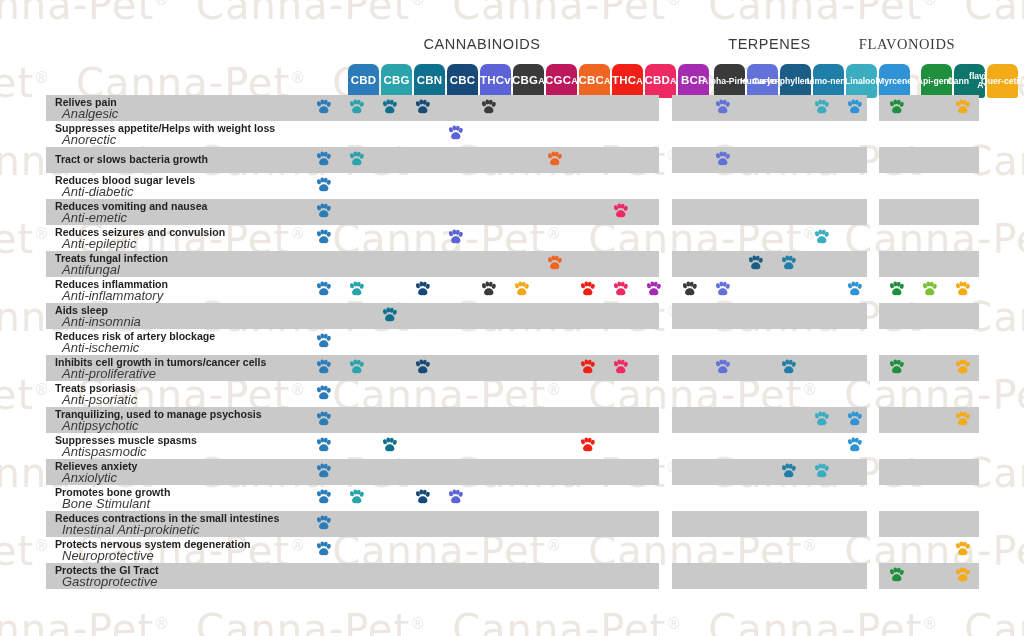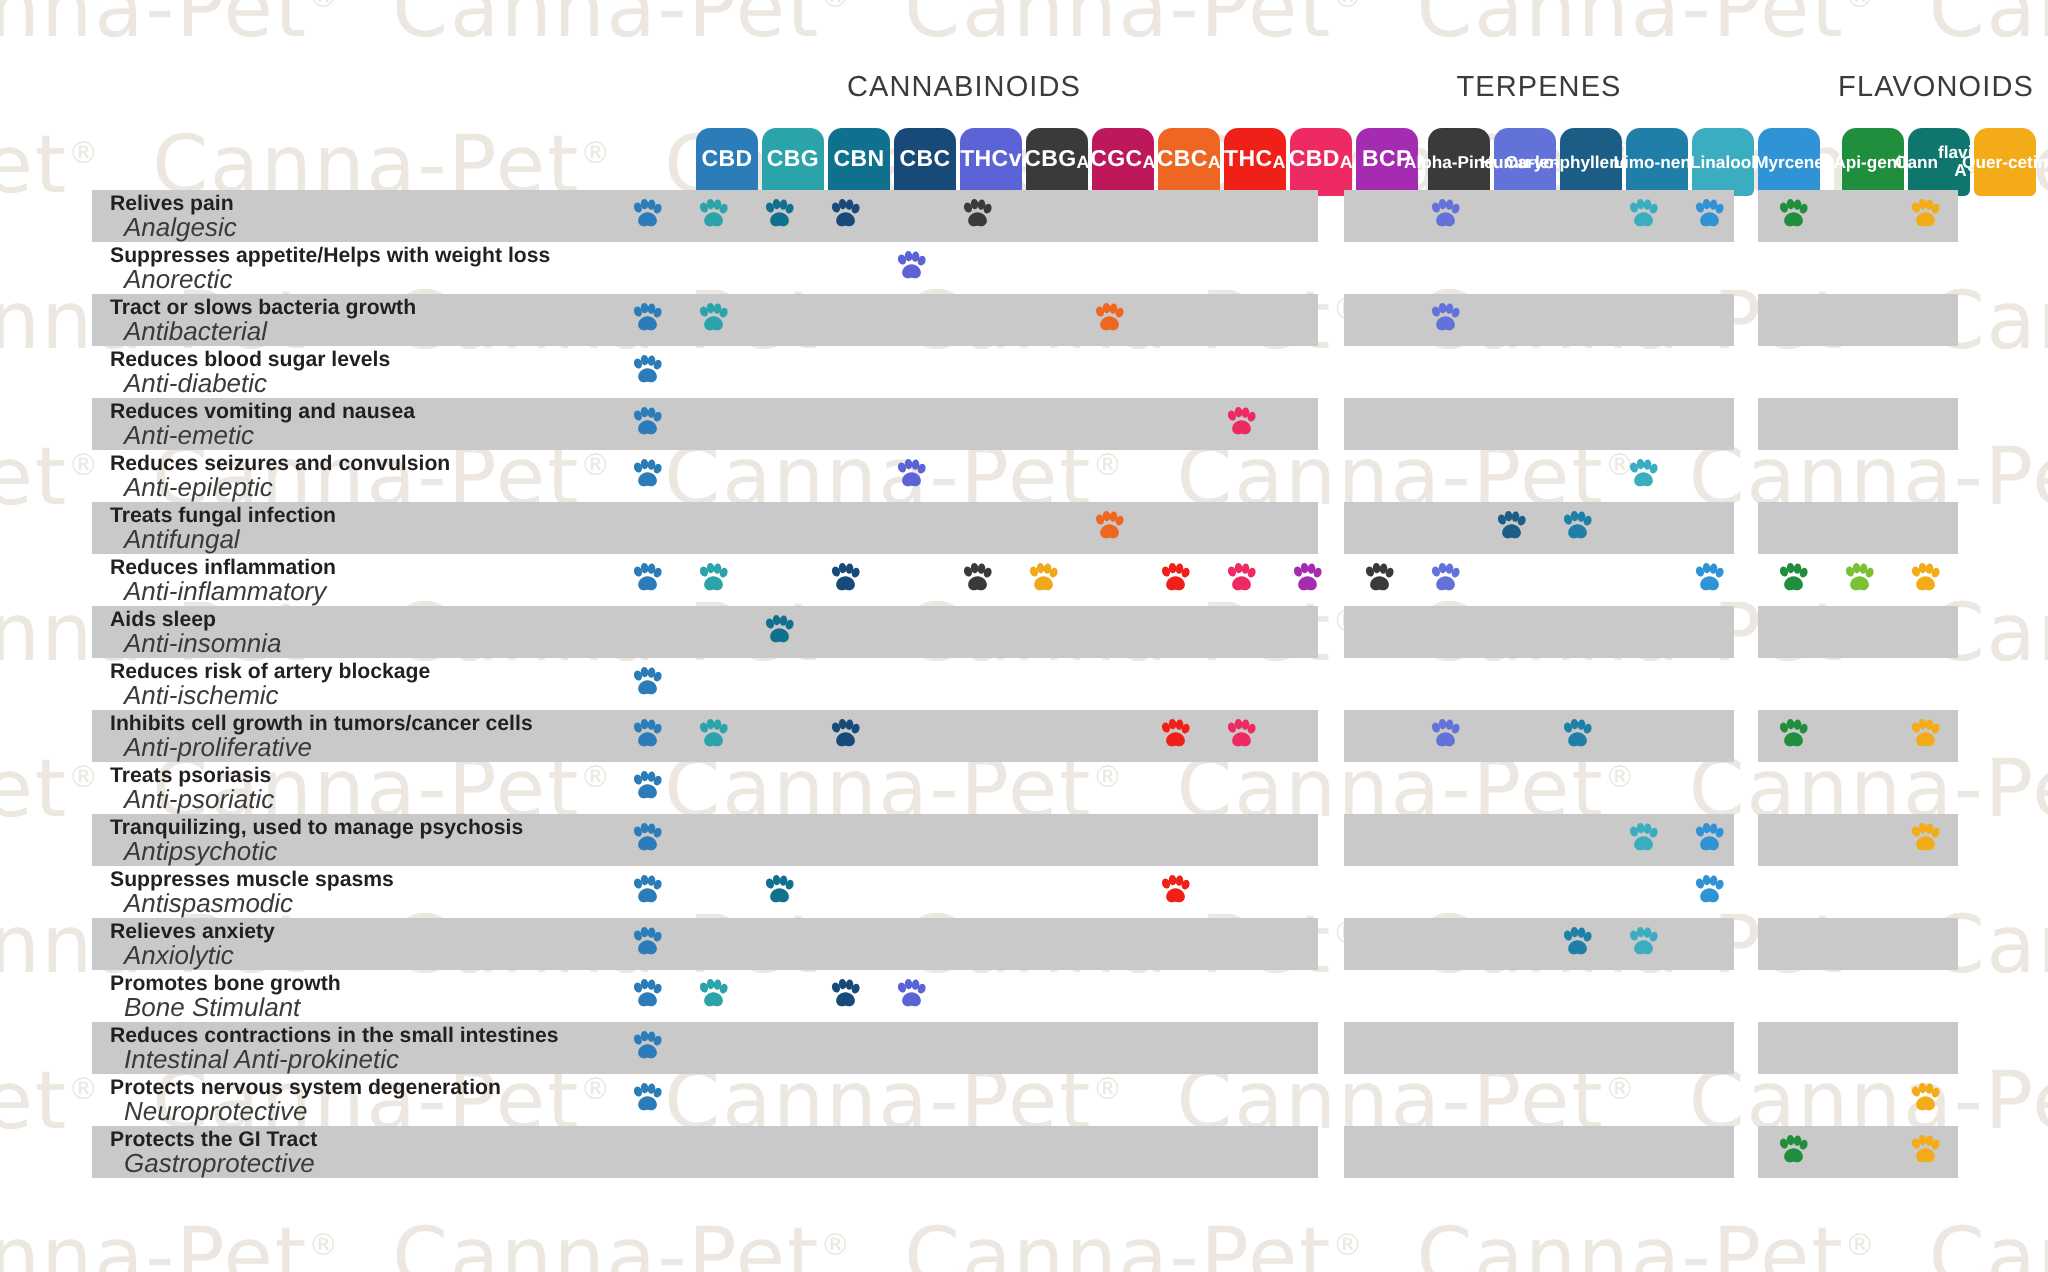--- a/index.html
+++ b/index.html
@@ -84,21 +84,21 @@
     <div class="wmrow" style="top: 294px; left: -60px;"><span>Canna-Pet<sup>®</sup></span><span>Canna-Pet<sup>®</sup></span><span>Canna-Pet<sup>®</sup></span><span>Canna-Pet<sup>®</sup></span><span>Canna-Pet</span></div>
     <div class="wmrow" style="top: 372px; left: -180px;"><span>Canna-Pet<sup>®</sup></span><span>Canna-Pet<sup>®</sup></span><span>Canna-Pet<sup>®</sup></span><span>Canna-Pet<sup>®</sup></span><span>Canna-Pet</span></div>
     <div class="wmrow" style="top: 450px; left: -60px;"><span>Canna-Pet<sup>®</sup></span><span>Canna-Pet<sup>®</sup></span><span>Canna-Pet<sup>®</sup></span><span>Canna-Pet<sup>®</sup></span><span>Canna-Pet</span></div>
     <div class="wmrow" style="top: 528px; left: -180px;"><span>Canna-Pet<sup>®</sup></span><span>Canna-Pet<sup>®</sup></span><span>Canna-Pet<sup>®</sup></span><span>Canna-Pet<sup>®</sup></span><span>Canna-Pet</span></div>
     <div class="wmrow" style="top: 606px; left: -60px;"><span>Canna-Pet<sup>®</sup></span><span>Canna-Pet<sup>®</sup></span><span>Canna-Pet<sup>®</sup></span><span>Canna-Pet<sup>®</sup></span><span>Canna-Pet</span></div>
   </div>
 
 <div id="section-titles">
     <div class="sec-title" style="left: 305px; width: 354px;">CANNABINOIDS</div>
     <div class="sec-title" style="left: 672px; width: 195px;">TERPENES</div>
-    <div class="sec-title" style="left: 918px; width: 100px;">FLAVONOIDS</div>
+    <div class="sec-title" style="left: 857px; width: 100px; font-family: Liberation Serif, serif;">FLAVONOIDS</div>
   </div>
 
 <div id="grid">
     <div class="chip c-can" style="left: 308px; width: 31px; background: rgb(43, 124, 184);">
       <div>CBD</div>
     </div>
     <div class="chip c-can" style="left: 341px; width: 31px; background: rgb(42, 163, 170);">
       <div>CBG</div>
     </div>
     <div class="chip c-can" style="left: 374px; width: 31px; background: rgb(16, 113, 143);">
@@ -269,21 +269,20 @@
           <path fill="#5b63d6" d="M33 27c9.2 0 17.6 7.6 17.6 15.9 0 6.6-5.2 10.4-11.2 10.4-3 0-4.6-1-6.4-1-1.9 0-3.5 1-6.5 1-6 0-11.1-3.8-11.1-10.4C15.4 34.6 23.8 27 33 27z"></path>
         </svg>
       </div>
     </div>
     <div class="row alt" style="top: 147px;">
       <div class="rowband b-can"></div>
       <div class="rowband b-ter"></div>
       <div class="rowband b-fla"></div>
       <div class="rowlabel">
         <div class="t1">Tract or slows bacteria growth</div>
-        <div class="t2">Antibacterial</div>
       </div>
       <div class="paw" style="left: 315px;">
         <svg viewBox="0 0 64 64" xmlns="http://www.w3.org/2000/svg">
           <ellipse cx="15" cy="18" rx="7.4" ry="9.6" fill="#2b7cb8" transform="rotate(-18 15 18)"></ellipse>
           <ellipse cx="27.5" cy="11.5" rx="7.1" ry="9.6" fill="#2b7cb8" transform="rotate(-7 27.5 11.5)"></ellipse>
           <ellipse cx="40.5" cy="12.5" rx="7.1" ry="9.6" fill="#2b7cb8" transform="rotate(7 40.5 12.5)"></ellipse>
           <ellipse cx="52" cy="20" rx="7.2" ry="9.4" fill="#2b7cb8" transform="rotate(20 52 20)"></ellipse>
           <path fill="#2b7cb8" d="M33 27c9.2 0 17.6 7.6 17.6 15.9 0 6.6-5.2 10.4-11.2 10.4-3 0-4.6-1-6.4-1-1.9 0-3.5 1-6.5 1-6 0-11.1-3.8-11.1-10.4C15.4 34.6 23.8 27 33 27z"></path>
         </svg>
       </div>

